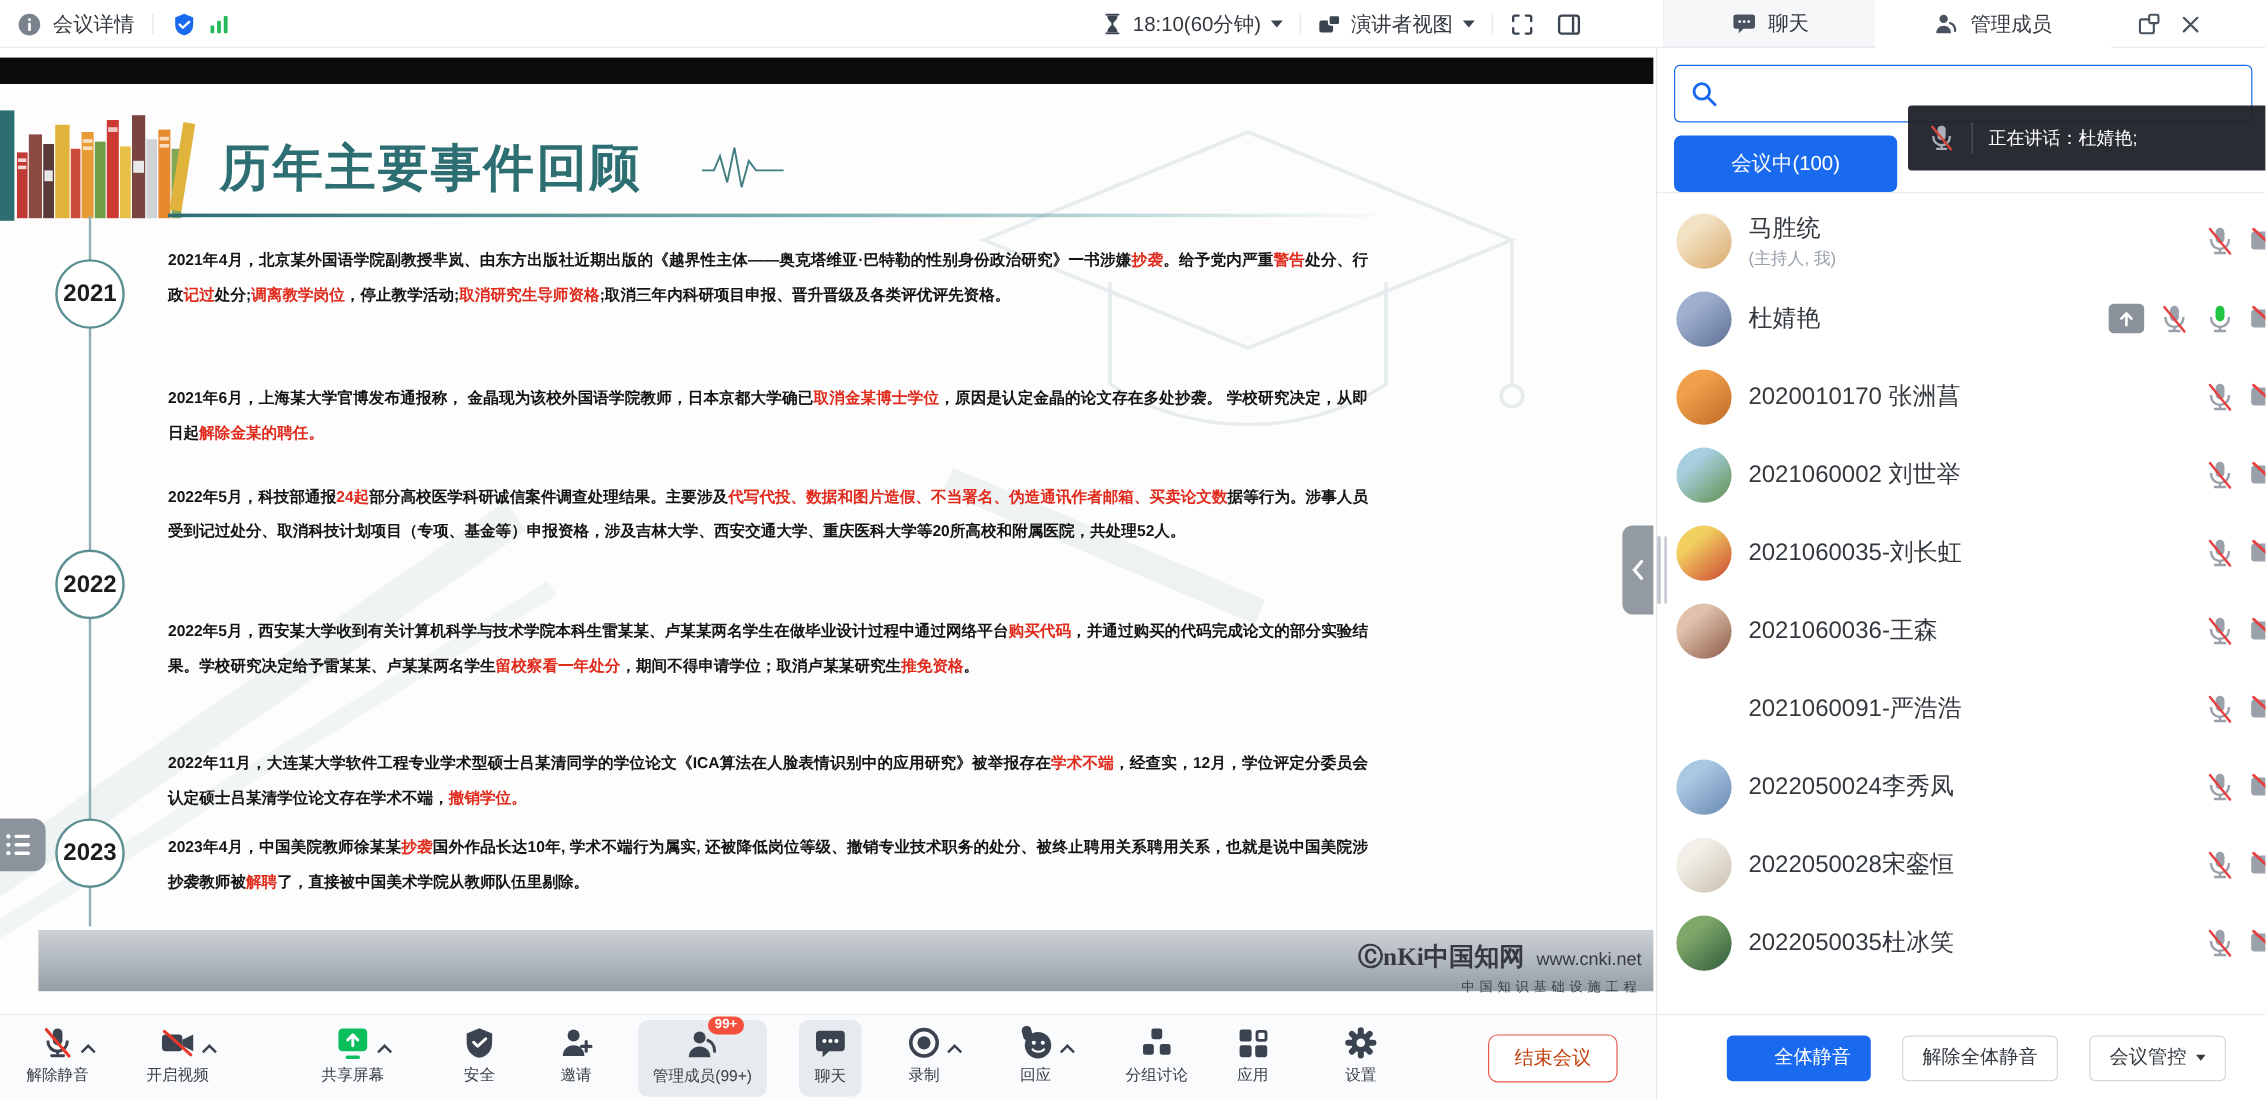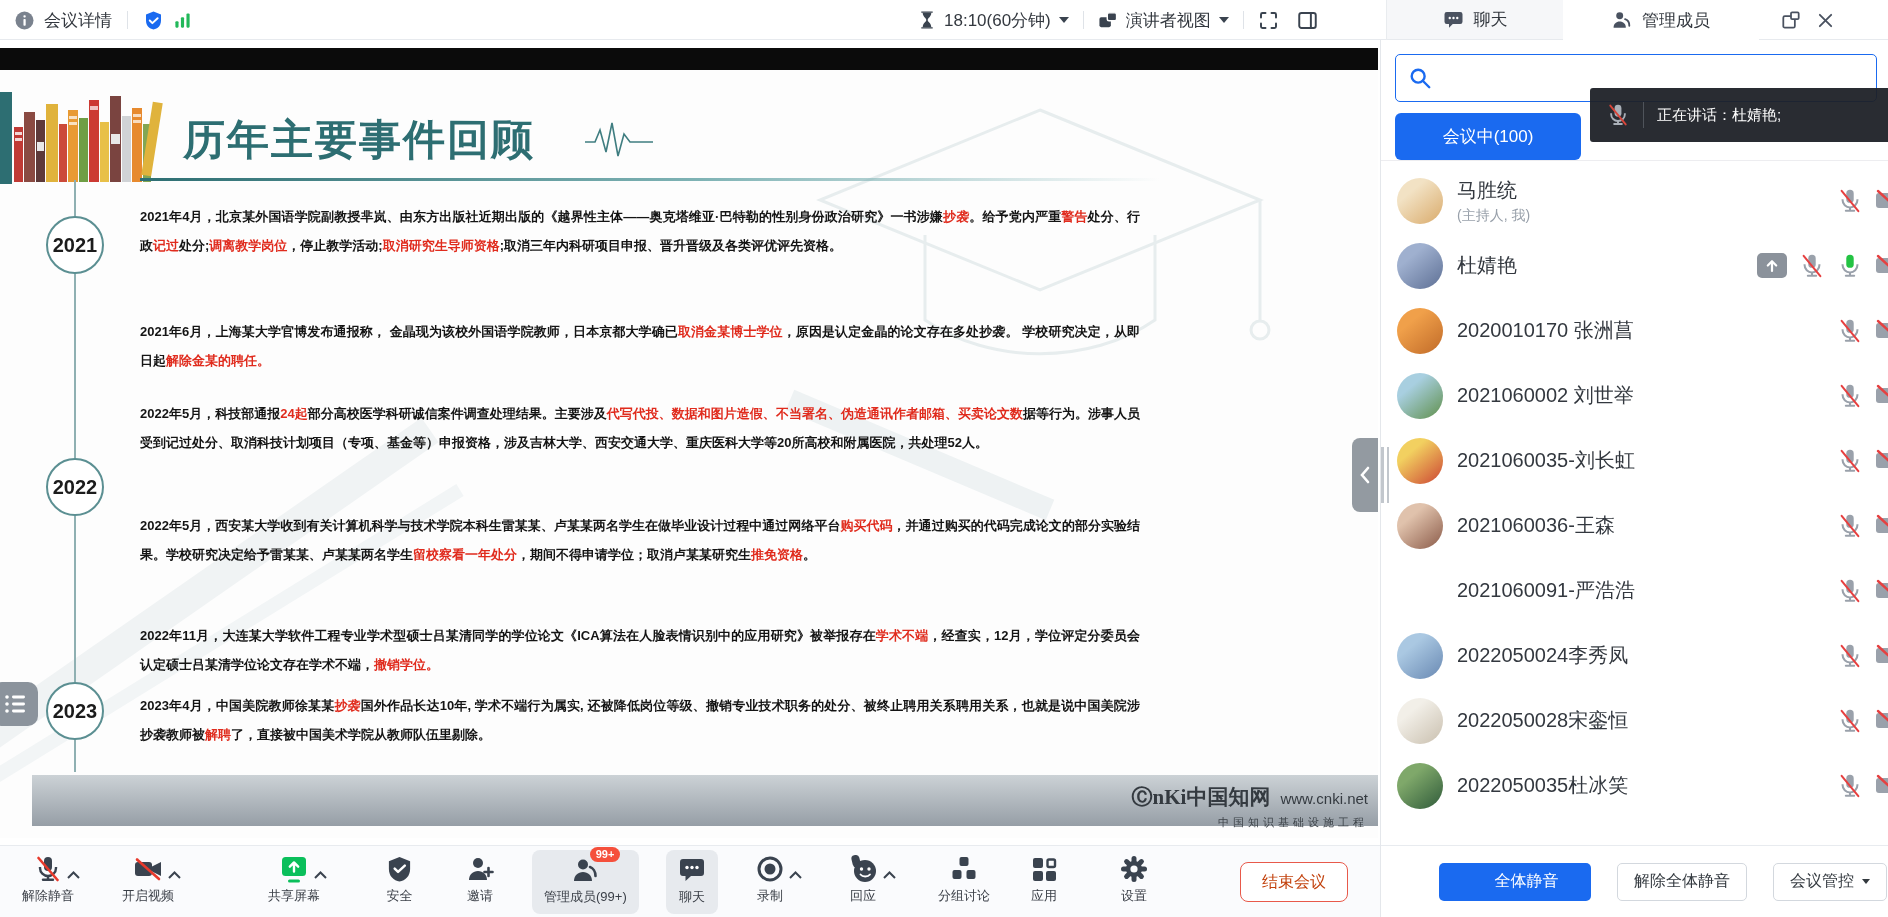--- a/index.html
+++ b/index.html
@@ -61,21 +61,21 @@
   .m-sub { font-size:14px; color:#98a0aa; margin-top:3px; }
   .m-icons { position:absolute; right:0; top:0; height:65px; display:flex; align-items:center; gap:12px; }
   .member .share-ind { display:none; }
   .member.sharing .share-ind { display:flex; }
   .member .mic-on-ic { display:none; }
   .member.mic-on .mic-on-ic { display:flex; }
   .member.mic-on .mic-muted-ic { display:none; }
   .sliver { margin-right:-15px; display:flex; }
   .side-footer { position:absolute; left:0; top:805px; width:100%; height:72px; background:#fff; border-top:1px solid #e8ebef; display:flex; align-items:center; padding-left:58px; gap:26px; }
   .btn { height:38px; border-radius:5px; font-size:16px; font-family:inherit; cursor:pointer; display:flex; align-items:center; justify-content:center; }
-  .btn-primary { width:152px; background:#1a6af0; color:#fff; border:none;padding-left:23px; }
+  .btn-primary { width:120px; background:#1a6af0; color:#fff; border:none;padding-left:23px; }
   .btn-outline { background:#fff; border:1px solid #d3d8de; color:#33393f; padding:0 16px; gap:8px; }
   .btn .dd { width:0;height:0;border:4px solid transparent;border-top:5px solid #33393f;margin-top:4px; }
 
   
   .toast { position:absolute; left:1590px; top:88px; width:298px; height:54px; background:rgba(29,33,39,.95); border-radius:3px 0 0 3px; display:flex; align-items:center; gap:13px; padding-left:16px; z-index:30; }
   .toast .tdiv { width:1px; height:26px; background:#4f545b; }
   .toast-text { color:#fff; font-size:15px; white-space:nowrap; }
 
   
   .toolbar { position:absolute; left:0; top:845px; width:1380px; height:72px; background:#fafbfd; border-top:1px solid #e8ebef; }

